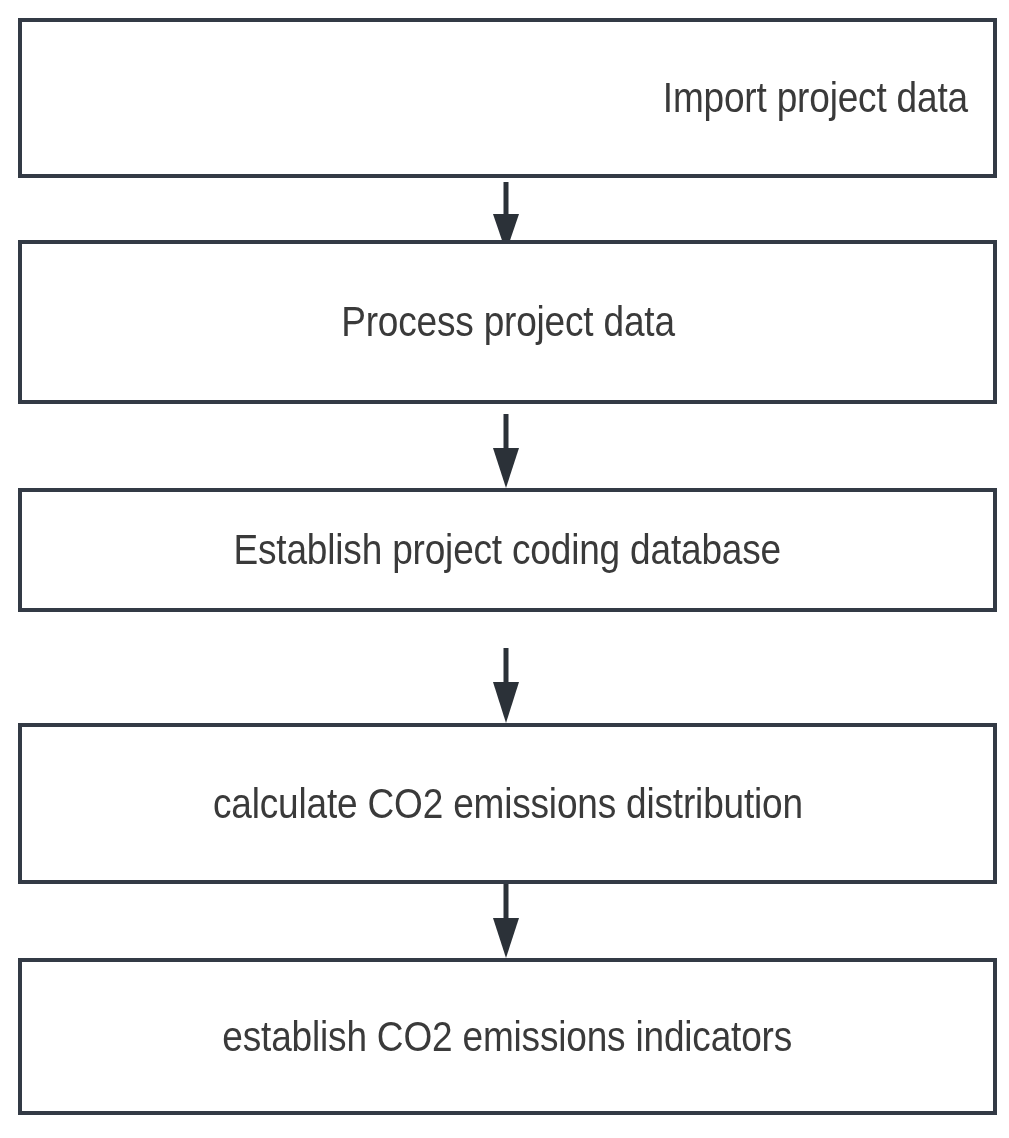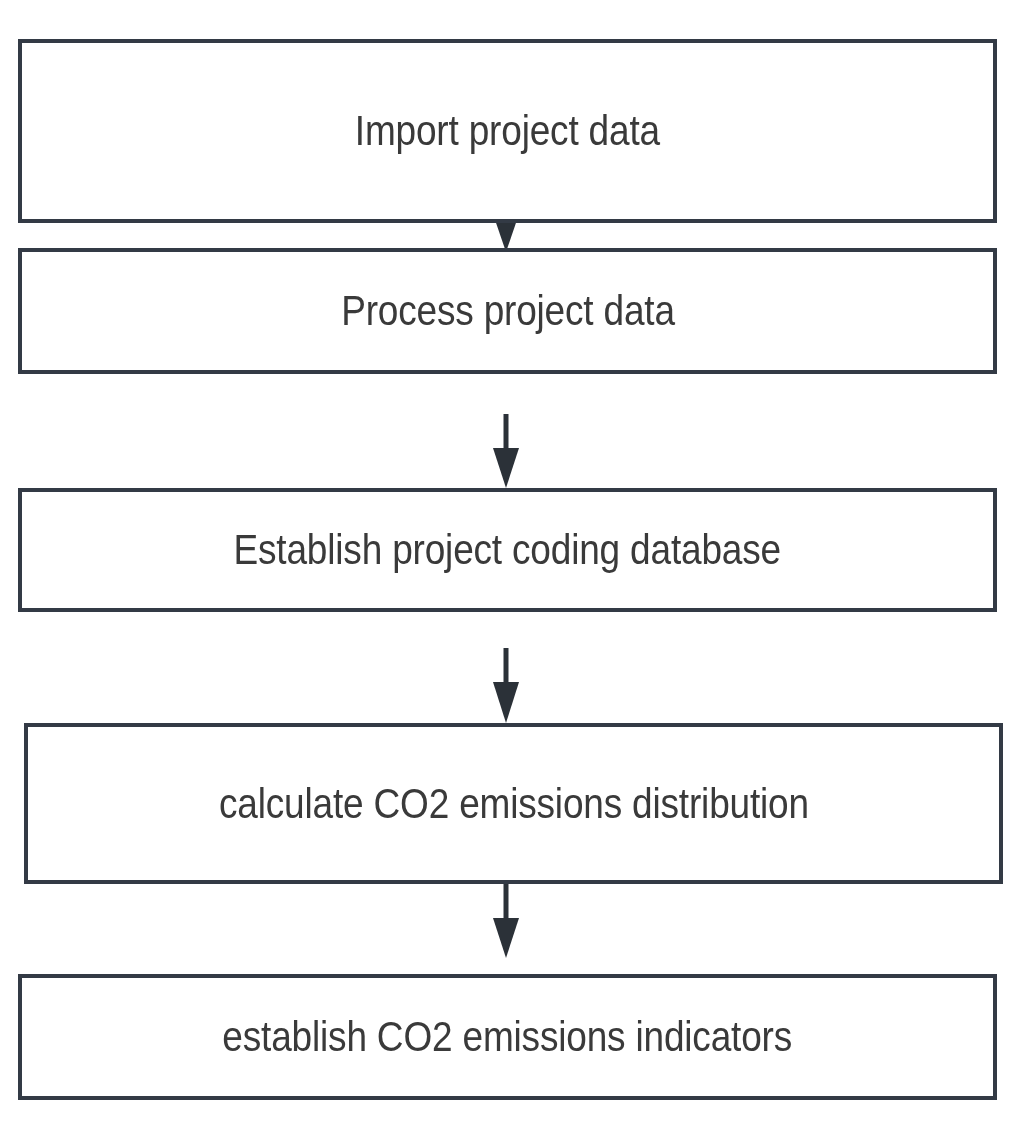--- a/index.html
+++ b/index.html
@@ -70,35 +70,35 @@
 
     <svg class="arrow-svg" style="left:474px; top:884px;" width="64" height="76" viewBox="0 0 64 76">
       <line x1="32" y1="0" x2="32" y2="38" stroke="#2b3138" stroke-width="5"></line>
       <polygon points="19,34 45,34 32,74" fill="#2b3138"></polygon>
     </svg>
 
   </div>
 
   <div>
 
-    <div class="node" style="top: 39px; height: 184px; left: 18px;">
+    <div class="node" style="top: 18px; height: 160px; left: 18px; justify-content: flex-end;">
       <span class="node-label">Import project data</span>
     </div>
 
-    <div class="node" style="top: 248px; height: 126px; left: 18px;">
+    <div class="node" style="top: 240px; height: 164px; left: 18px;">
       <span class="node-label">Process project data</span>
     </div>
 
     <div class="node" style="top: 488px; height: 124px; left: 18px;">
       <span class="node-label">Establish project coding database</span>
     </div>
 
-    <div class="node" style="top: 723px; height: 161px; left: 18px; margin-left: 6px;">
+    <div class="node" style="top: 723px; height: 161px; left: 18px;">
       <span class="node-label">calculate CO2 emissions distribution</span>
     </div>
 
-    <div class="node" style="top: 958px; height: 126px; left: 18px; margin-top: 16px;">
+    <div class="node" style="top: 958px; height: 157px; left: 18px;">
       <span class="node-label">establish CO2 emissions indicators</span>
     </div>
 
   </div>
 
 </div>
 
 </body></html>

